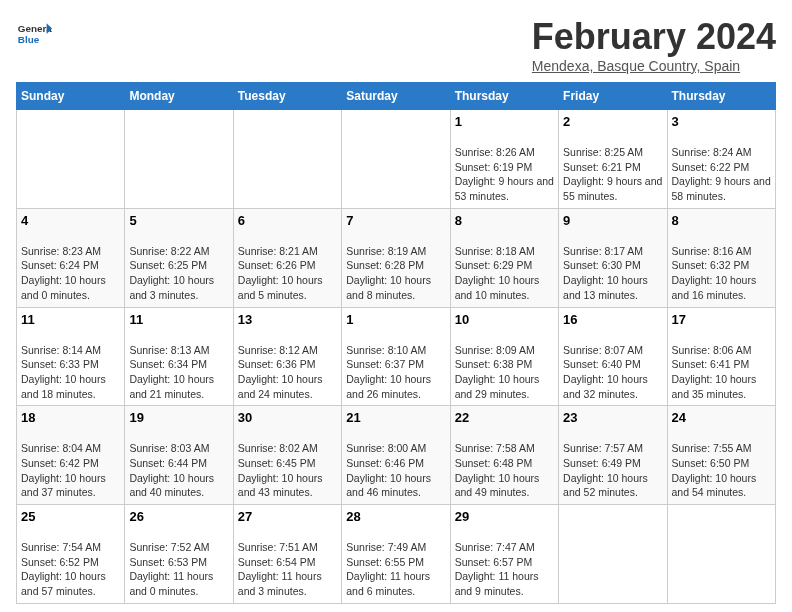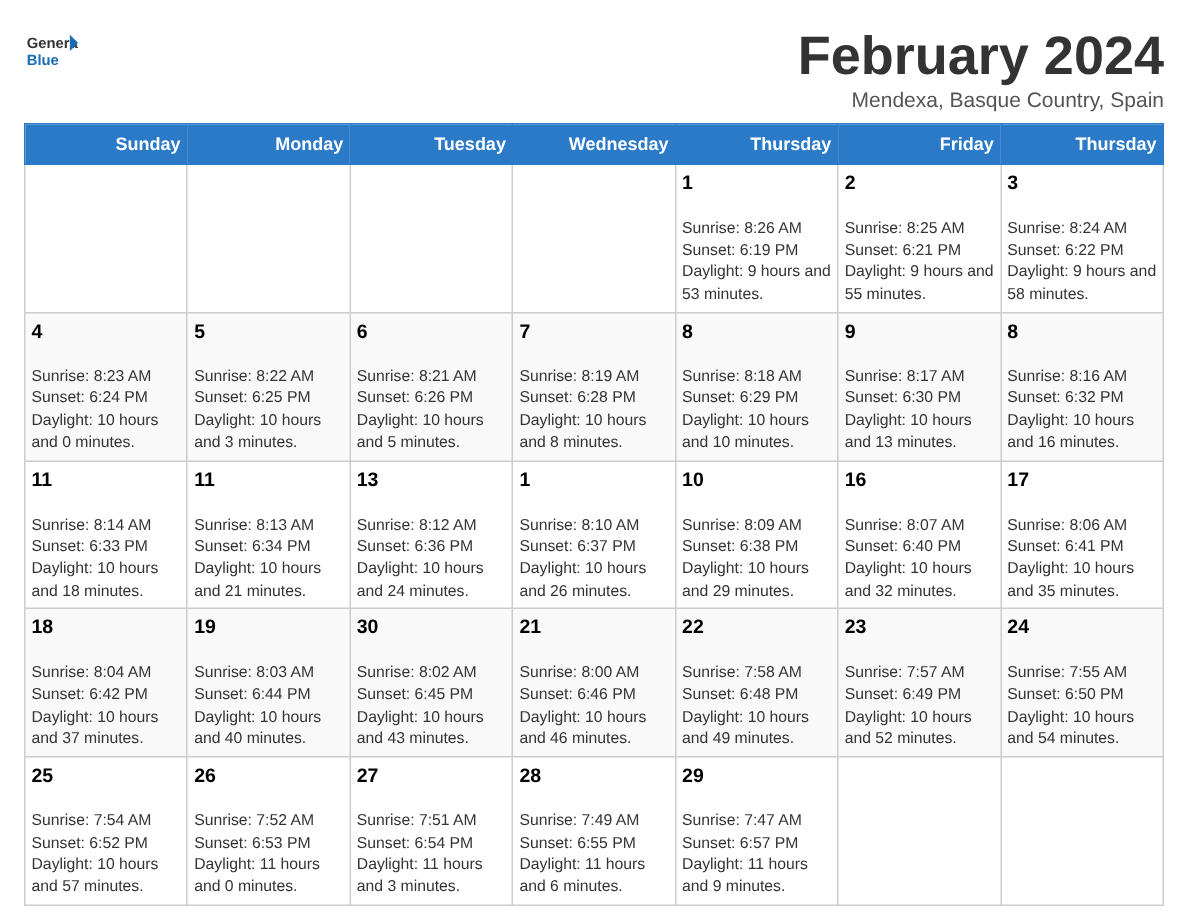--- a/index.html
+++ b/index.html
@@ -19,41 +19,41 @@
     .logo {
       display: flex;
       align-items: center;
       gap: 4px;
     }
     .logo-icon {
       width: 36px;
       height: 36px;
     }
     .title-area {
-      text-align: right;
     }
     .calendar-title {
       font-size: 36px;
       font-weight: bold;
       color: #333;
     }
     .calendar-subtitle {
       font-size: 14px;
       color: #555;
+      text-decoration: underline;
     }
     table {
       width: 100%;
       border-collapse: collapse;
       font-size: 11px;
     }
     thead tr th {
       background-color: #2a7ac7;
       color: #fff;
       padding: 6px 4px;
-      text-align: right;
+      text-align: left;
       font-weight: bold;
       font-size: 12px;
       border: 1px solid #2a7ac7;
     }
     tbody tr td {
       border: 1px solid #ccc;
       vertical-align: top;
       padding: 4px;
       width: 108px;
       min-height: 80px;
@@ -110,21 +110,21 @@
     <div class="calendar-subtitle">Mendexa, Basque Country, Spain</div>
   </div>
 </div>
 
 <table>
   <thead>
     <tr>
     <th>Sunday</th>
         <th>Monday</th>
         <th>Tuesday</th>
-        <th>Wednesday</th>
+        <th>Saturday</th>
         <th>Thursday</th>
         <th>Friday</th>
         <th>Thursday</th>
       </tr>
   </thead>
   <tbody id="calendar-body">
   <tr>
         <td class="empty-cell"></td>
         <td class="empty-cell"></td>
         <td class="empty-cell"></td>

